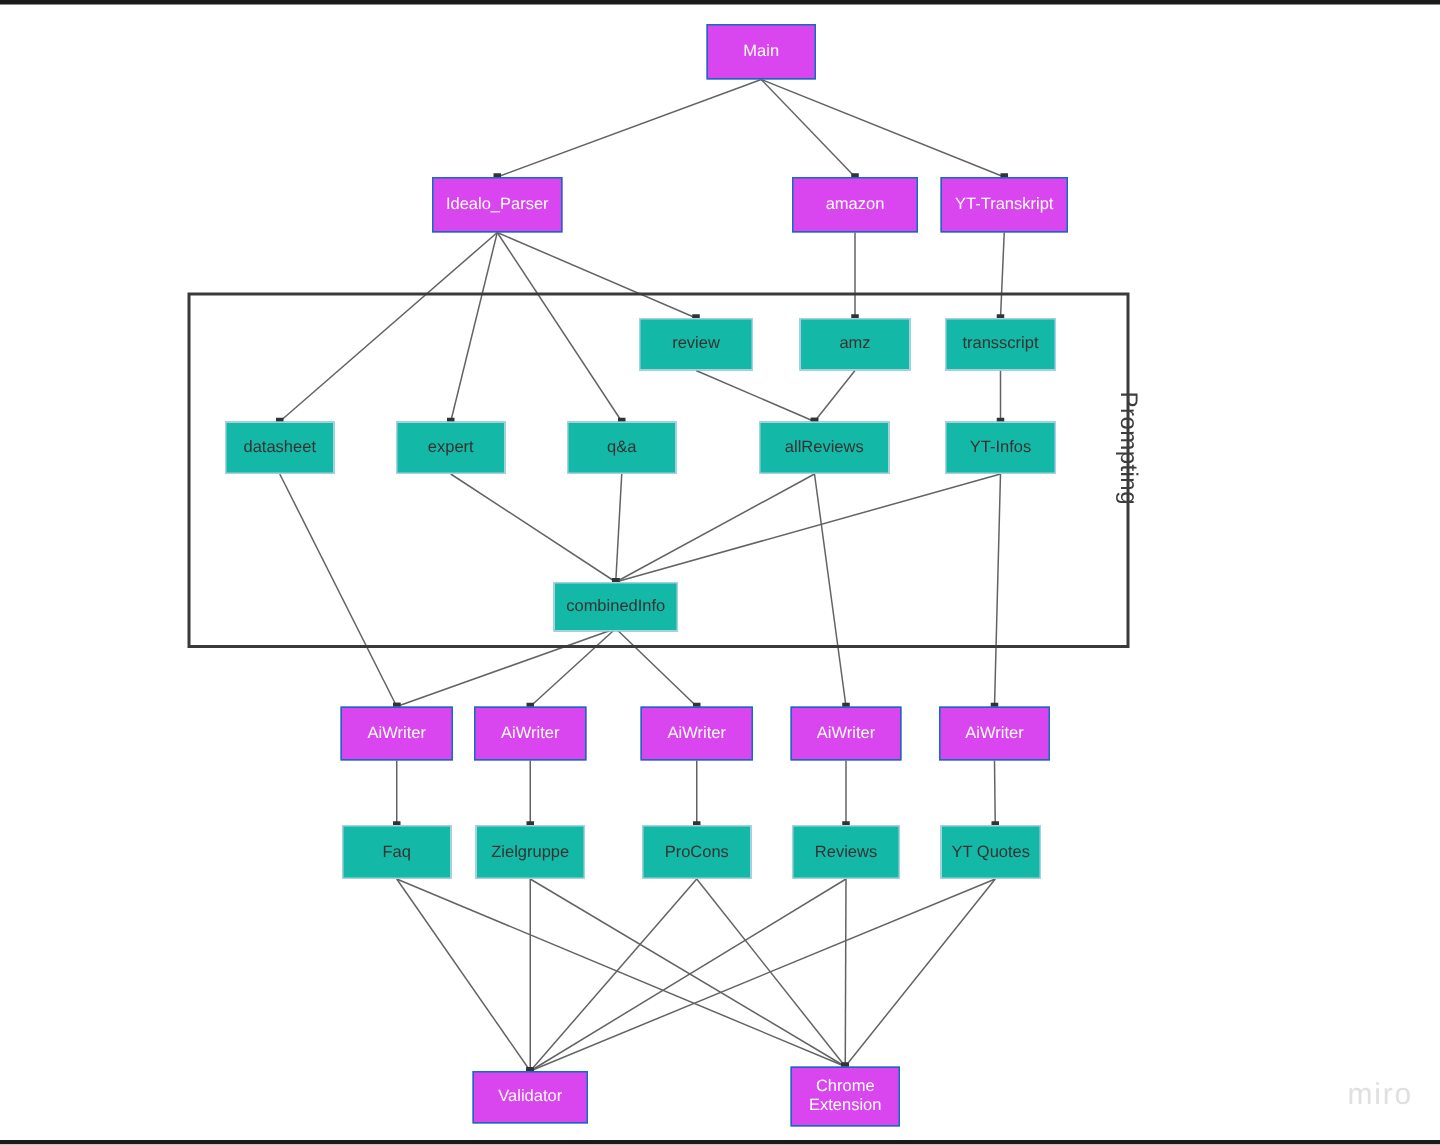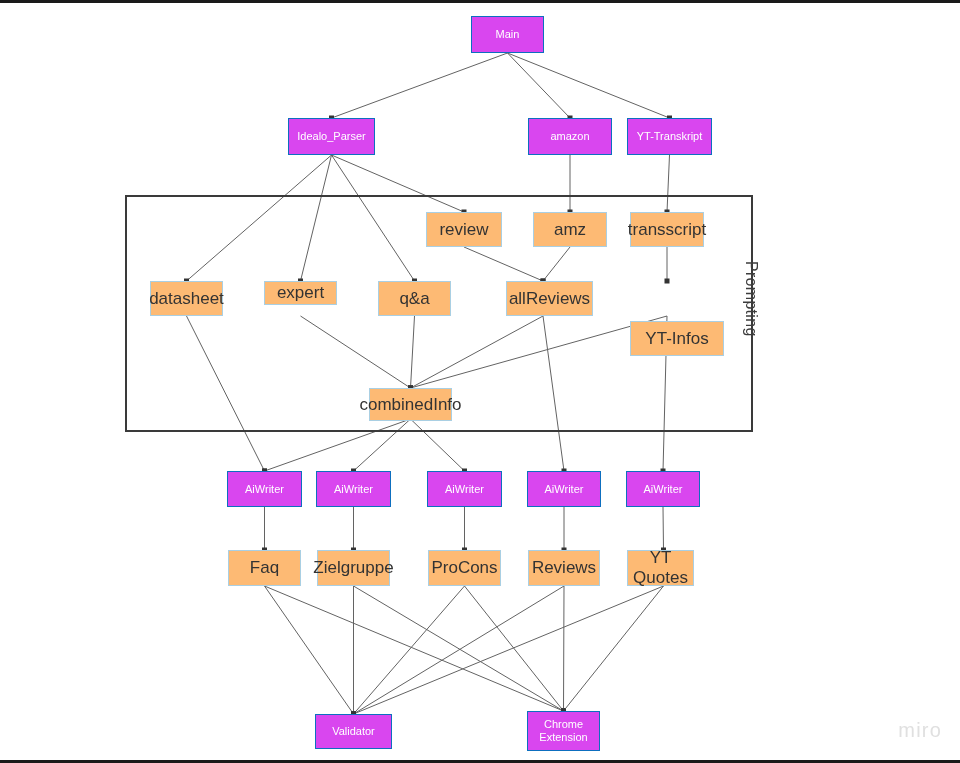--- a/index.html
+++ b/index.html
@@ -38,24 +38,24 @@
     line-height: 1.15;
     white-space: pre-line;
   }
   .node.blue {
     background: #d946ef;
     border: 1px solid #0d6fbf;
     color: #ffffff;
     font-size: 11px;
   }
   .node.white {
-    background: #fdba74;
+    background: #14b8a6;
     border: 1px solid #a9cfe3;
     color: #333333;
-    font-size: 17px;
+    font-size: 11px;
   }
   #group-box {
     position: absolute;
     left: 125px;
     top: 192px;
     width: 628px;
     height: 237px;
     border: 2.5px solid #3a3a3a;
     background: transparent;
     box-sizing: border-box;
@@ -249,24 +249,24 @@
 
   <div id="nodes-layer">
       <div class="node blue" style="left: 471px; top: 13px; width: 73px; height: 37px;">Main</div>
       <div class="node blue" style="left: 288px; top: 115px; width: 87px; height: 37px; text-align: right;">Idealo_Parser</div>
       <div class="node blue" style="left: 528px; top: 115px; width: 84px; height: 37px;">amazon</div>
       <div class="node blue" style="left: 627px; top: 115px; width: 85px; height: 37px;">YT-Transkript</div>
       <div class="node white" style="left: 426px; top: 209px; width: 76px; height: 35px;">review</div>
       <div class="node white" style="left: 533px; top: 209px; width: 74px; height: 35px;">amz</div>
       <div class="node white" style="left: 630px; top: 209px; width: 74px; height: 35px;">transscript</div>
       <div class="node white" style="left: 150px; top: 278px; width: 73px; height: 35px;">datasheet</div>
-      <div class="node white" style="left: 264px; top: 278px; width: 73px; height: 24px;">expert</div>
+      <div class="node white" style="left: 264px; top: 278px; width: 73px; height: 35px;">expert</div>
       <div class="node white" style="left: 378px; top: 278px; width: 73px; height: 35px;">q&amp;a</div>
       <div class="node white" style="left: 506px; top: 278px; width: 87px; height: 35px;">allReviews</div>
-      <div class="node white" style="left: 630px; top: 278px; width: 94px; height: 35px; margin-top: 40px;">YT-Infos</div>
+      <div class="node white" style="left: 630px; top: 278px; width: 74px; height: 35px;">YT-Infos</div>
       <div class="node white" style="left: 369px; top: 385px; width: 83px; height: 33px;">combinedInfo</div>
       <div class="node blue" style="left: 227px; top: 468px; width: 75px; height: 36px;">AiWriter</div>
       <div class="node blue" style="left: 316px; top: 468px; width: 75px; height: 36px;">AiWriter</div>
       <div class="node blue" style="left: 427px; top: 468px; width: 75px; height: 36px;">AiWriter</div>
       <div class="node blue" style="left: 527px; top: 468px; width: 74px; height: 36px;">AiWriter</div>
       <div class="node blue" style="left: 626px; top: 468px; width: 74px; height: 36px;">AiWriter</div>
       <div class="node white" style="left: 228px; top: 547px; width: 73px; height: 36px;">Faq</div>
       <div class="node white" style="left: 317px; top: 547px; width: 73px; height: 36px;">Zielgruppe</div>
       <div class="node white" style="left: 428px; top: 547px; width: 73px; height: 36px;">ProCons</div>
       <div class="node white" style="left: 528px; top: 547px; width: 72px; height: 36px;">Reviews</div>

